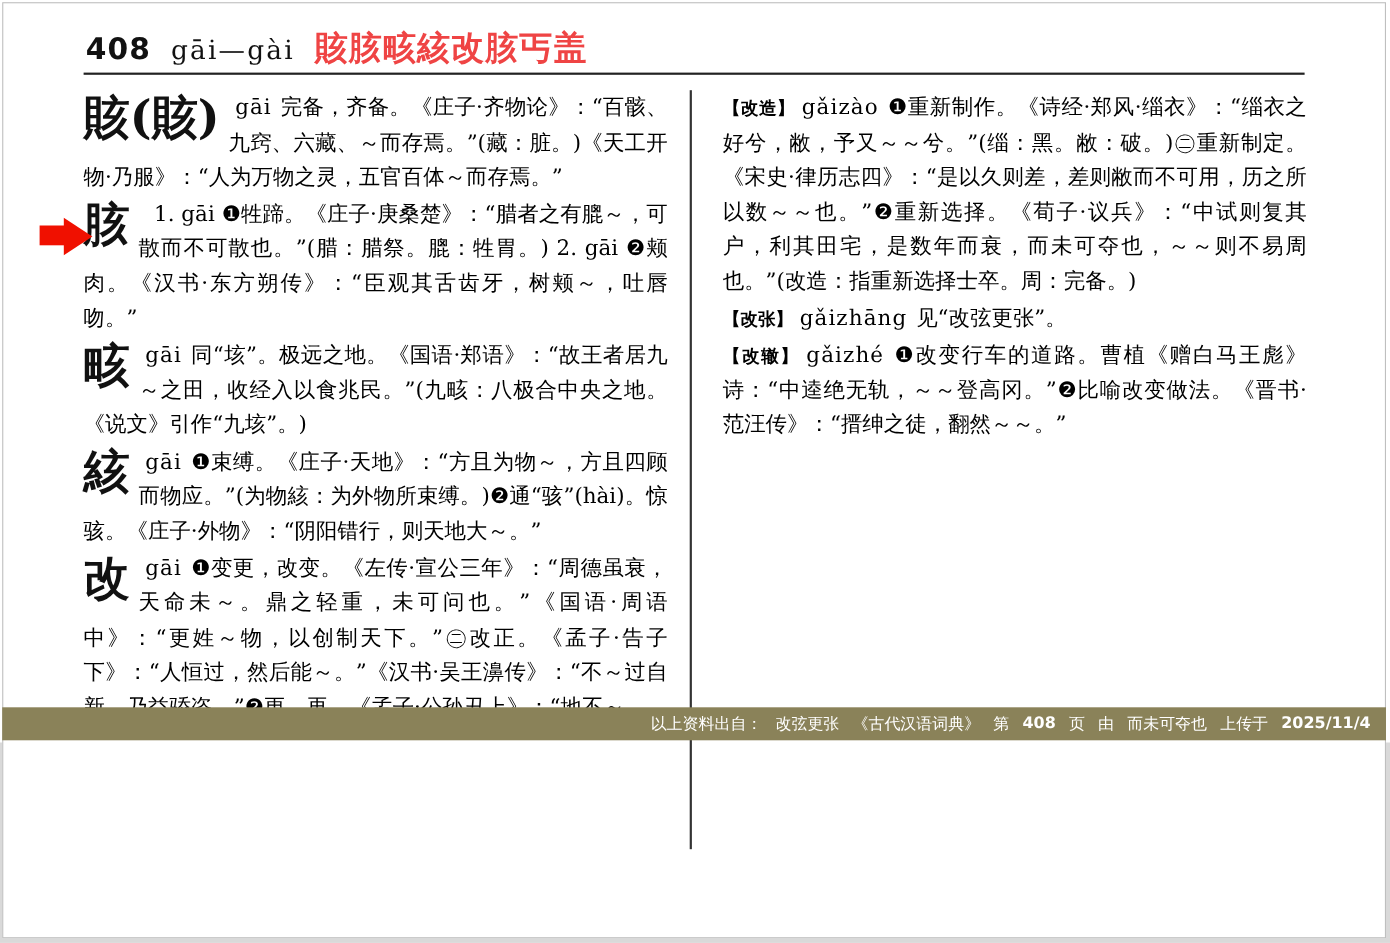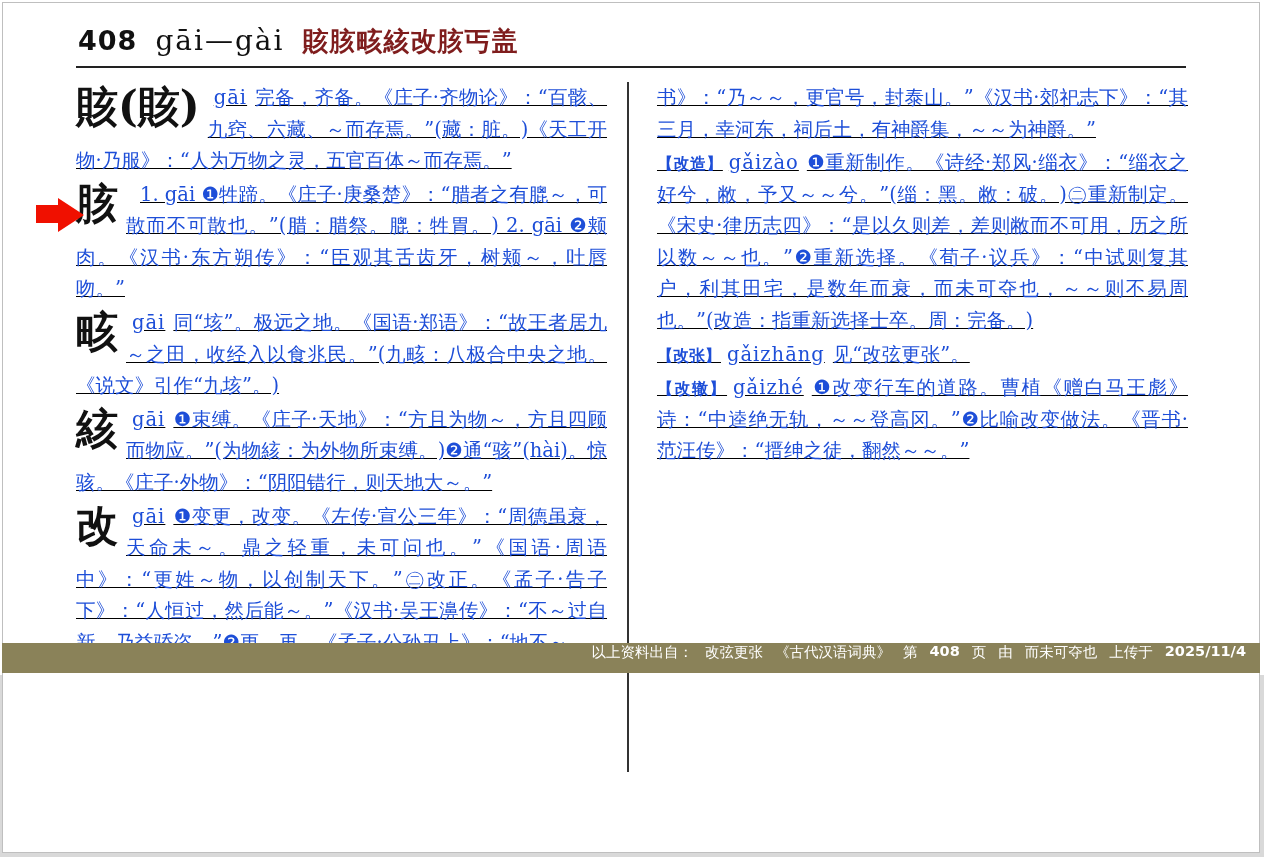--- a/index.html
+++ b/index.html
@@ -47,29 +47,29 @@
   }
   .hdr .pageno {
     font-family: "DejaVu Sans", sans-serif;
     font-weight: bold;
     font-size: 27px;
     letter-spacing: 1px;
     color: #111;
   }
   .hdr .pinyin {
     font-family: "DejaVu Serif", serif;
-    font-size: 28px;
+    font-size: 24px;
     color: #111;
     letter-spacing: 2px;
   }
   .hdr .heads {
     font-family: "DejaVu Serif", serif;
     font-weight: bold;
-    font-size: 26px;
-    color: #7f1d1d;
+    font-size: 30px;
+    color: #ef4444;
     letter-spacing: 1px;
   }
   .rule {
     position: absolute;
     left: 16px;
     top: 52px;
     width: 1110px;
     height: 2px;
     background: #222;
   }
@@ -78,21 +78,20 @@
     position: absolute;
     left: 16px;
     top: 68px;
     width: 1112px;
     height: 700px;
     display: flex;
   }
   .col {
     width: 540px;
     position: relative;
-    text-decoration: underline;
   }
   .col.left { padding-right: 14px; }
   .col.right { padding-left: 22px; }
   .divider {
     width: 2px;
     background: #333;
     margin: 0 6px;
     height: 690px;
   }
   .entry {
@@ -104,21 +103,21 @@
     font-size: 42px;
     font-weight: bold;
     line-height: 1.0;
     margin: 4px 8px 0 0;
     color: #111;
     font-family: "DejaVu Serif", serif;
   }
   .body {
     font-size: 19.5px;
     line-height: 1.62;
-    color: #1d4ed8;
+    color: #000000;
     text-align: justify;
     font-family: "DejaVu Serif", serif;
   }
   .py {
     font-family: "DejaVu Serif", serif;
     letter-spacing: 1px;
     margin: 0 8px 0 6px;
   }
   .hw {
     font-weight: bold;
@@ -148,21 +147,21 @@
   }
   
   .footer {
     position: absolute;
     left: 2px;
     bottom: 2px;
     width: 1258px;
     height: 30px;
     background: #8a8259;
     display: flex;
-    align-items: flex-start;
+    align-items: center;
     justify-content: flex-end;
     padding-right: 14px;
     box-sizing: border-box;
     color: #ffffff;
     font-family: "DejaVu Sans", sans-serif;
     font-size: 14.5px;
   }
   .footer .seg { margin-left: 12px; white-space: nowrap; }
   .footer .book { font-weight: normal; }
   .footer .pg { font-weight: bold; }
@@ -221,25 +220,20 @@
             <span class="py">gāi</span><span>❶变更，改变。《左传·宣公三年》：“周德虽衰，天命未～。鼎之轻重，未可问也。”《国语·周语中》：“更姓～物，以创制天下。”㊁改正。《孟子·告子下》：“人恒过，然后能～。”《汉书·吴王濞传》：“不～过自新，乃益骄恣。”❷更，再。《孟子·公孙丑上》：“地不～</span>
           </div>
         </div>
 
       </div>
 
       <div class="divider"></div>
 
       <div class="col right">
 
-        <div class="entry">
-          <div class="body">
-            <span>书》：“乃～～，更官号，封泰山。”《汉书·郊祀志下》：“其三月，幸河东，祠后土，有神爵集，～～为神爵。”</span>
-          </div>
-        </div>
 
         <div class="entry">
           <div class="body">
             <span class="hw">【改造】</span><span class="py">gǎizào</span><span>❶重新制作。《诗经·郑风·缁衣》：“缁衣之好兮，敝，予又～～兮。”(缁：黑。敝：破。)㊁重新制定。《宋史·律历志四》：“是以久则差，差则敝而不可用，历之所以数～～也。”❷重新选择。《荀子·议兵》：“中试则复其户，利其田宅，是数年而衰，而未可夺也，～～则不易周也。”(改造：指重新选择士卒。周：完备。)</span>
           </div>
         </div>
 
         <div class="entry">
           <div class="body">
             <span class="hw">【改张】</span><span class="py">gǎizhāng</span><span>见“改弦更张”。</span>

